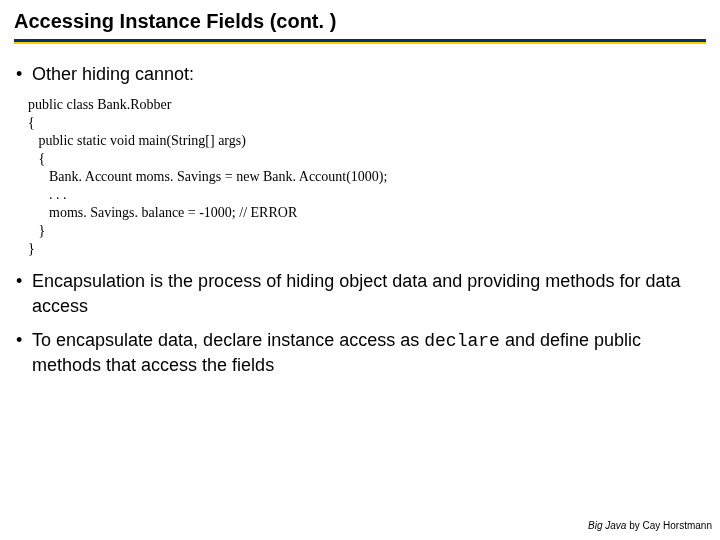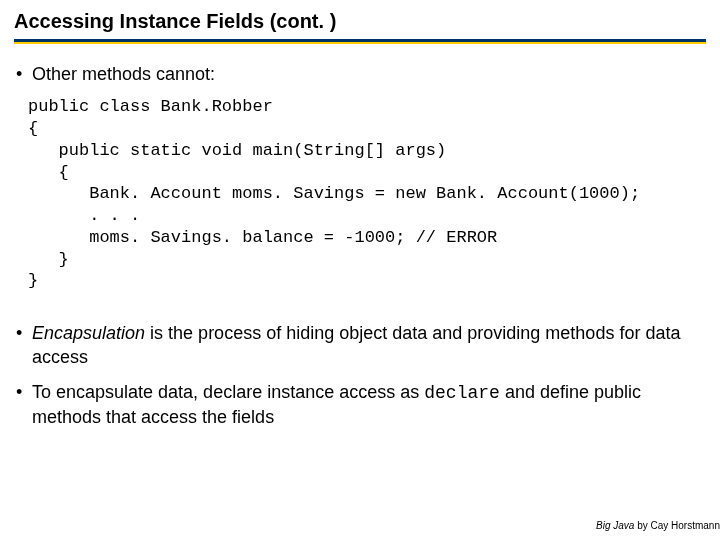--- a/index.html
+++ b/index.html
@@ -42,36 +42,35 @@
     margin: 8px 0 10px 0;
   }
   .bullet .dot {
     width: 16px;
     flex: 0 0 16px;
   }
   .bullet .txt {
     flex: 1;
   }
   .code-block {
-    font-family: Liberation Mono, monospace;
-    font-size: 17px;
+    font-family: Liberation Serif, serif;
+    font-size: 14px;
     white-space: pre;
     line-height: 1.28;
-    margin: 4px 0 29px 12px;
+    margin: 4px 0 12px 12px;
   }
   .mono {
     font-family: "Courier New", Courier, monospace;
   }
   .ital {
-    font-style: italic;
   }
   .footer {
     position: absolute;
     bottom: 8px;
-    right: 0;
+    right: 8px;
     text-align: right;
     font-size: 10px;
     line-height: 1.25;
     color: #000;
   }
   .footer .book {
     font-style: italic;
   }
 </style>
 </head>
@@ -80,21 +79,21 @@
 <div class="title-block">
   <h1 class="title">Accessing Instance Fields  (cont. )</h1>
   <div class="rule-thick"></div>
   <div class="rule-thin"></div>
 </div>
 
 <div class="content">
 
   <div class="bullet">
     <div class="dot">•</div>
-    <div class="txt">Other methods cannot:</div>
+    <div class="txt">Other hiding cannot:</div>
   </div>
 
   <div class="code-block">public class Bank.Robber
 {
    public static void main(String[] args)
    {
       Bank. Account moms. Savings = new Bank. Account(1000);
       . . .
       moms. Savings. balance = -1000; // ERROR
    }

